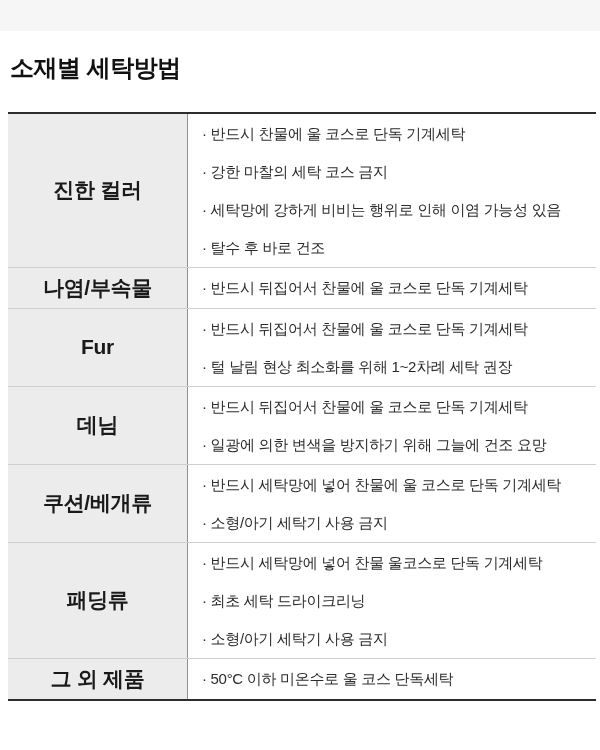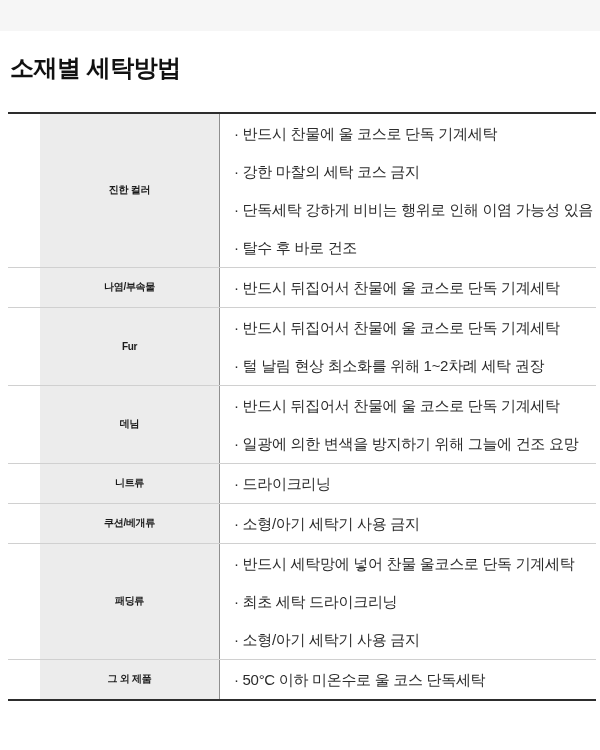--- a/index.html
+++ b/index.html
@@ -23,22 +23,22 @@
     margin:29px 4px 0 8px; width:588px;
     border-top:2px solid var(--table-border);
     border-bottom:2px solid var(--table-border);
   }
   .row{display:flex; align-items:stretch;}
   .row + .row{border-top:1px solid var(--row-divider);}
   .label-cell{
     width:180px; flex:0 0 180px; background:var(--label-bg);
     border-right:1px solid var(--column-divider);
     display:flex; align-items:center; justify-content:center;
-    font-weight:bold; font-size:10px; letter-spacing:-0.3px;
-    text-align:center; padding:6px 4px; color:#1a1a1a;margin-left:32px;
+    font-weight:bold; font-size:21px; letter-spacing:-0.3px;
+    text-align:center; padding:6px 4px; color:#1a1a1a;
   }
   .content-cell{
     flex:1; display:flex; flex-direction:column; justify-content:center;
     padding:8px 8px 8px 14px;
     gap:15px;
   }
   .line{font-size:15px; line-height:23px; letter-spacing:-0.3px; color:#2b2b2b; white-space:nowrap;}
 </style>
 </head>
 <body>
@@ -47,21 +47,21 @@
 
 <h1 class="page-title">소재별 세탁방법</h1>
 
 <div class="wash-table">
   <div>
       <div class="row">
         <div class="label-cell">진한 컬러</div>
         <div class="content-cell">
           <div class="line">· 반드시 찬물에 울 코스로 단독 기계세탁</div>
           <div class="line">· 강한 마찰의 세탁 코스 금지</div>
-          <div class="line">· 단독세탁 강하게 비비는 행위로 인해 이염 가능성 있음</div>
+          <div class="line">· 세탁망에 강하게 비비는 행위로 인해 이염 가능성 있음</div>
           <div class="line">· 탈수 후 바로 건조</div>
         </div>
       </div>
       <div class="row">
         <div class="label-cell">나염/부속물</div>
         <div class="content-cell">
           <div class="line">· 반드시 뒤집어서 찬물에 울 코스로 단독 기계세탁</div>
         </div>
       </div>
       <div class="row">
@@ -72,28 +72,23 @@
         </div>
       </div>
       <div class="row">
         <div class="label-cell">데님</div>
         <div class="content-cell">
           <div class="line">· 반드시 뒤집어서 찬물에 울 코스로 단독 기계세탁</div>
           <div class="line">· 일광에 의한 변색을 방지하기 위해 그늘에 건조 요망</div>
         </div>
       </div>
       <div class="row">
-        <div class="label-cell">니트류</div>
-        <div class="content-cell">
-          <div class="line">· 드라이크리닝</div>
-        </div>
-      </div>
-      <div class="row">
         <div class="label-cell">쿠션/베개류</div>
         <div class="content-cell">
+          <div class="line">· 반드시 세탁망에 넣어 찬물에 울 코스로 단독 기계세탁</div>
           <div class="line">· 소형/아기 세탁기 사용 금지</div>
         </div>
       </div>
       <div class="row">
         <div class="label-cell">패딩류</div>
         <div class="content-cell">
           <div class="line">· 반드시 세탁망에 넣어 찬물 울코스로 단독 기계세탁</div>
           <div class="line">· 최초 세탁 드라이크리닝</div>
           <div class="line">· 소형/아기 세탁기 사용 금지</div>
         </div>

